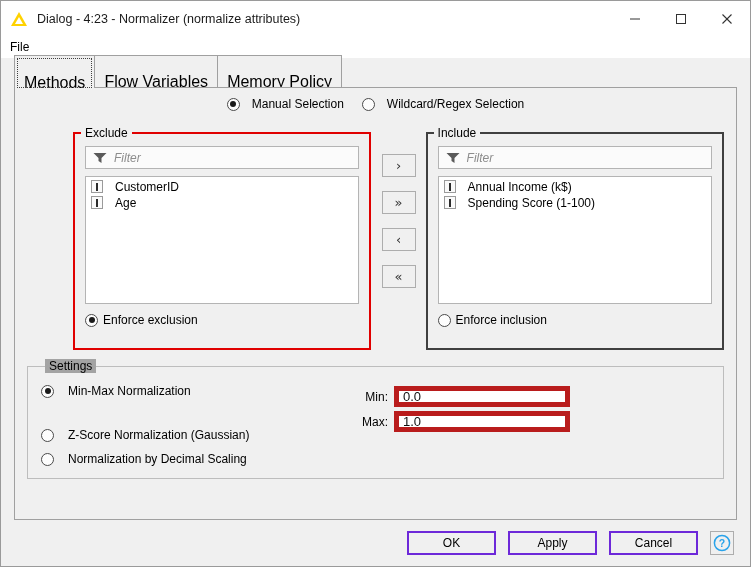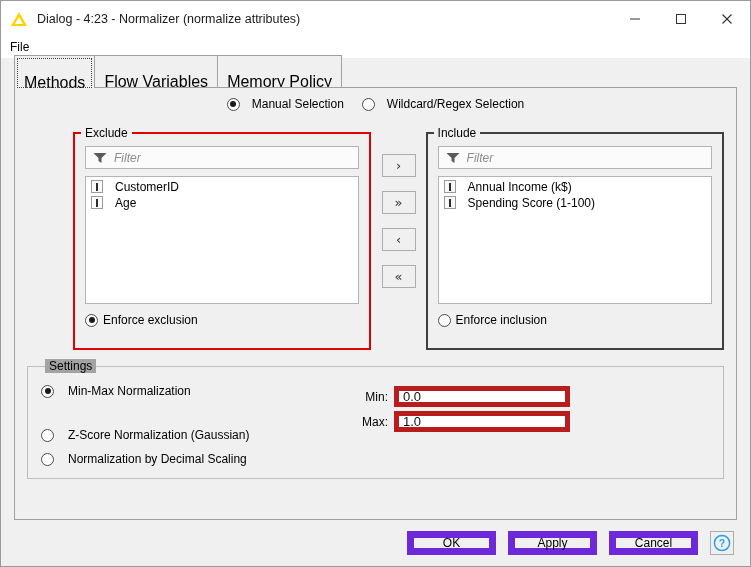--- a/index.html
+++ b/index.html
@@ -335,21 +335,21 @@
     display: flex;
     align-items: center;
     justify-content: flex-end;
     padding-right: 16px;
     gap: 12px;
     background: #f0f0f0;
   }
   .dlgbtn {
     width: 89px; height: 24px;
     background: #f0f0f0;
-    border: 7px solid #6d28d9;
+    border: 2px solid #6d28d9;
     box-sizing: border-box;
     font-size: 12px;
     display: flex;
     align-items: center;
     justify-content: center;
     color: #000;
     font-family: "Liberation Sans", sans-serif;
   }
   .helpbtn {
     width: 24px; height: 24px;

